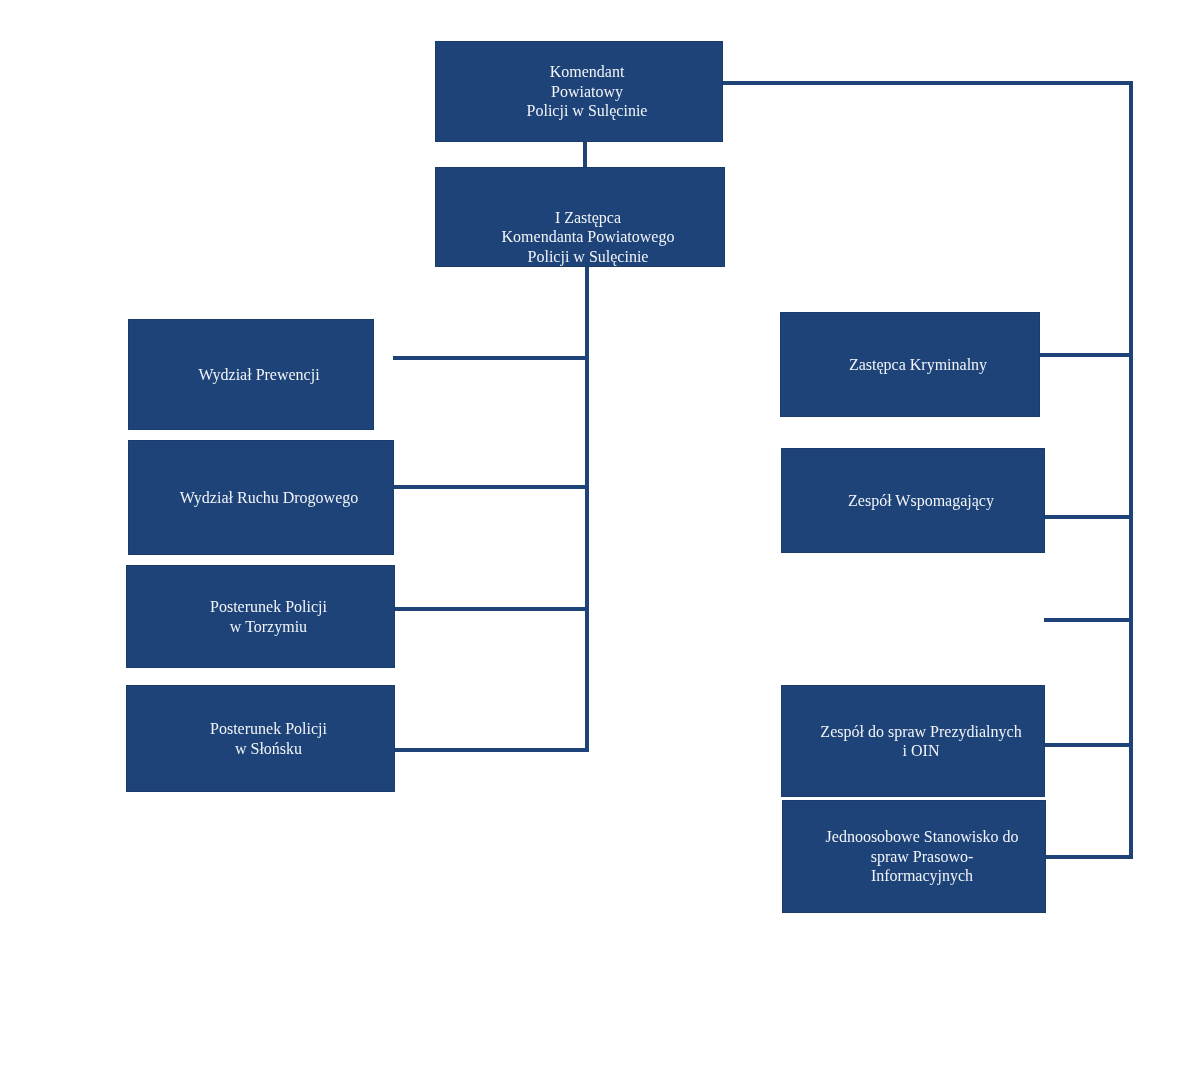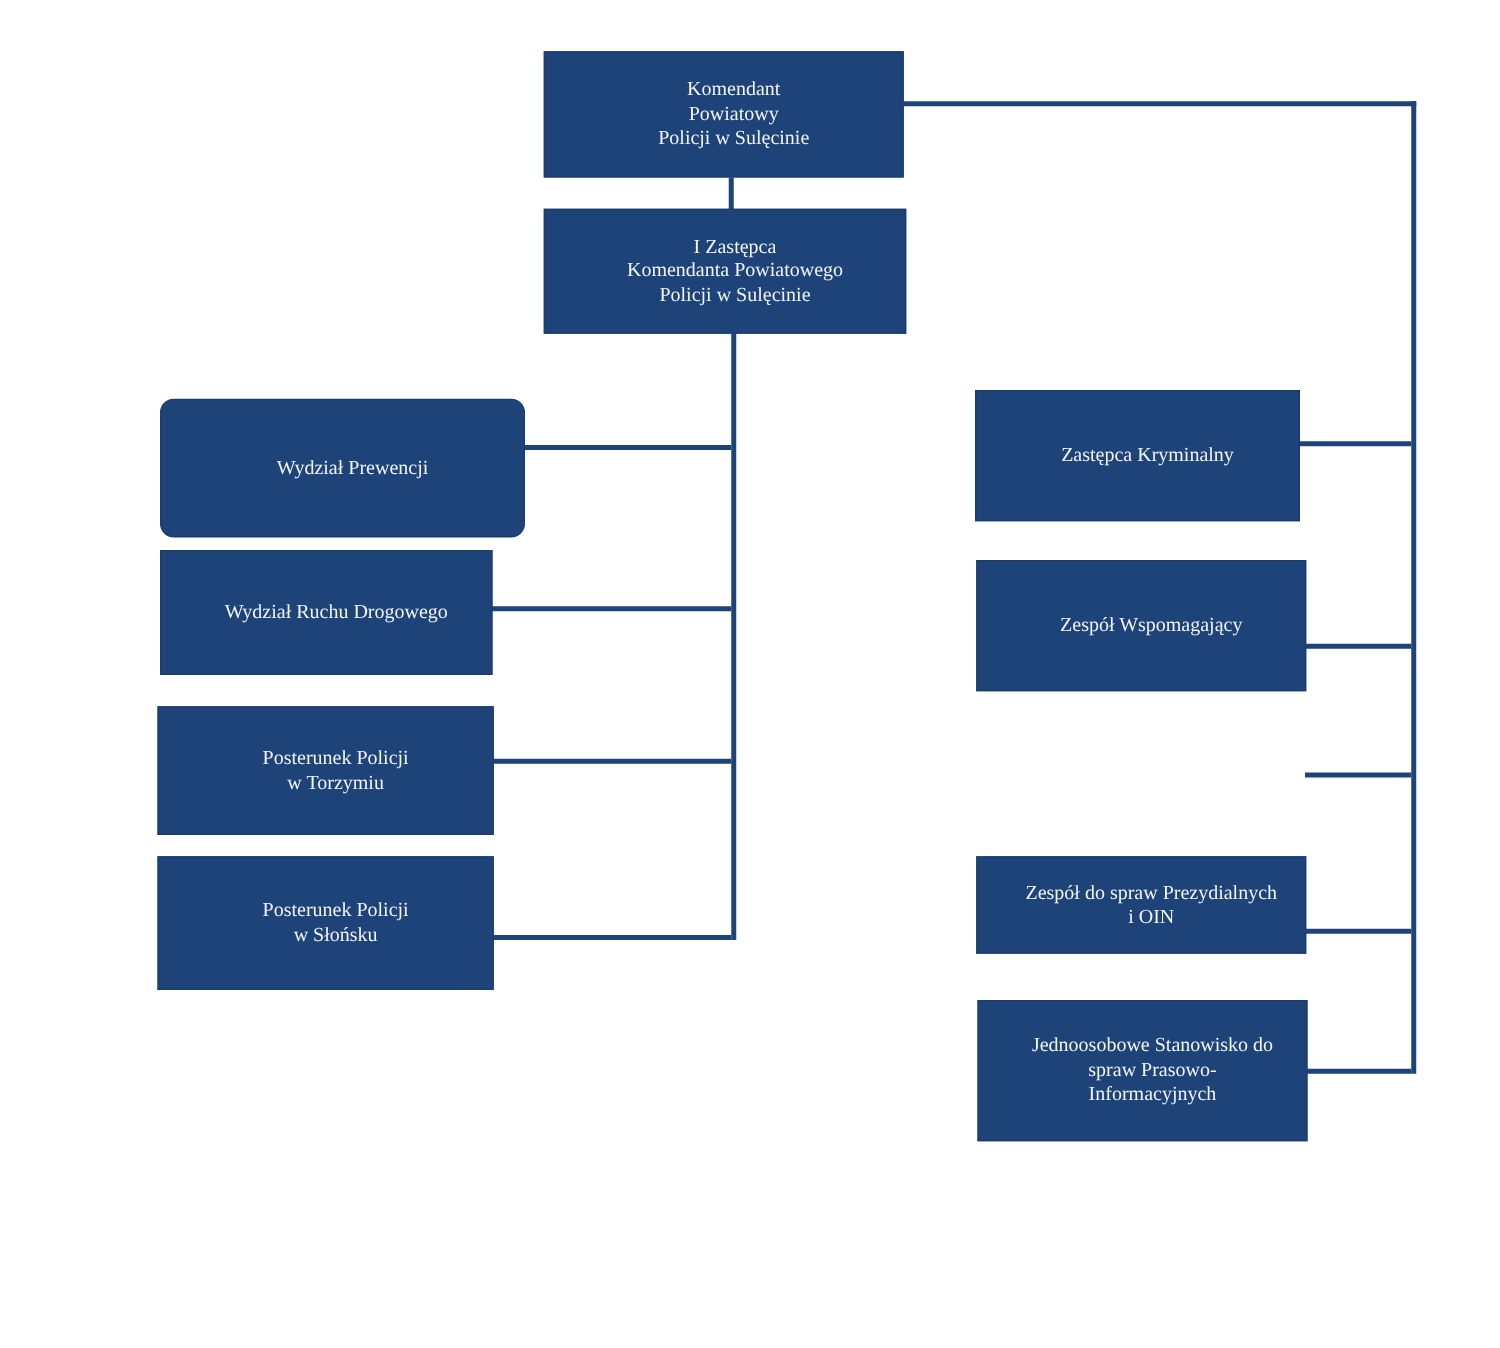--- a/index.html
+++ b/index.html
@@ -56,31 +56,31 @@
   <div class="connector" style="left:1044px;top:618px;width:85px;height:4px;"></div>
   <div class="connector" style="left:1044px;top:743px;width:85px;height:4px;"></div>
   <div class="connector" style="left:1045px;top:855px;width:84px;height:4px;"></div>
 
   <div class="node" style="left:435px;top:41px;width:288px;height:101px;">
     <div class="node-label">Komendant
 Powiatowy
 Policji w Sulęcinie</div>
   </div>
 
-  <div class="node" style="left:435px;top:167px;width:290px;height:100px;">
+  <div class="node" style="left:435px;top:167px;width:290px;height:100px;align-items:flex-end;">
     <div class="node-label">I Zastępca
 Komendanta Powiatowego
 Policji w Sulęcinie</div>
   </div>
 
-  <div class="node" style="left:128px;top:319px;width:292px;height:111px;border-radius:11px;">
+  <div class="node" style="left:128px;top:319px;width:246px;height:111px;">
     <div class="node-label">Wydział Prewencji</div>
   </div>
 
-  <div class="node" style="left:128px;top:440px;width:266px;height:100px;font-family:Liberation Serif, serif;">
+  <div class="node" style="left:128px;top:440px;width:266px;height:115px;font-family:Liberation Serif, serif;">
     <div class="node-label">Wydział Ruchu Drogowego</div>
   </div>
 
   <div class="node" style="left:126px;top:565px;width:269px;height:103px;">
     <div class="node-label">Posterunek Policji
 w Torzymiu</div>
   </div>
 
   <div class="node" style="left:126px;top:685px;width:269px;height:107px;">
     <div class="node-label">Posterunek Policji
@@ -89,21 +89,21 @@
 
   <div class="node" style="left:780px;top:312px;width:260px;height:105px;">
     <div class="node-label">Zastępca Kryminalny</div>
   </div>
 
   <div class="node" style="left:781px;top:448px;width:264px;height:105px;font-family:Liberation Serif, serif;">
     <div class="node-label">Zespół Wspomagający</div>
   </div>
 
 
-  <div class="node" style="left:781px;top:685px;width:264px;height:78px;">
+  <div class="node" style="left:781px;top:685px;width:264px;height:112px;">
     <div class="node-label">Zespół do spraw Prezydialnych
 i OIN</div>
   </div>
 
   <div class="node" style="left:782px;top:800px;width:264px;height:113px;">
     <div class="node-label">Jednoosobowe Stanowisko do
 spraw Prasowo-
 Informacyjnych</div>
   </div>
 

